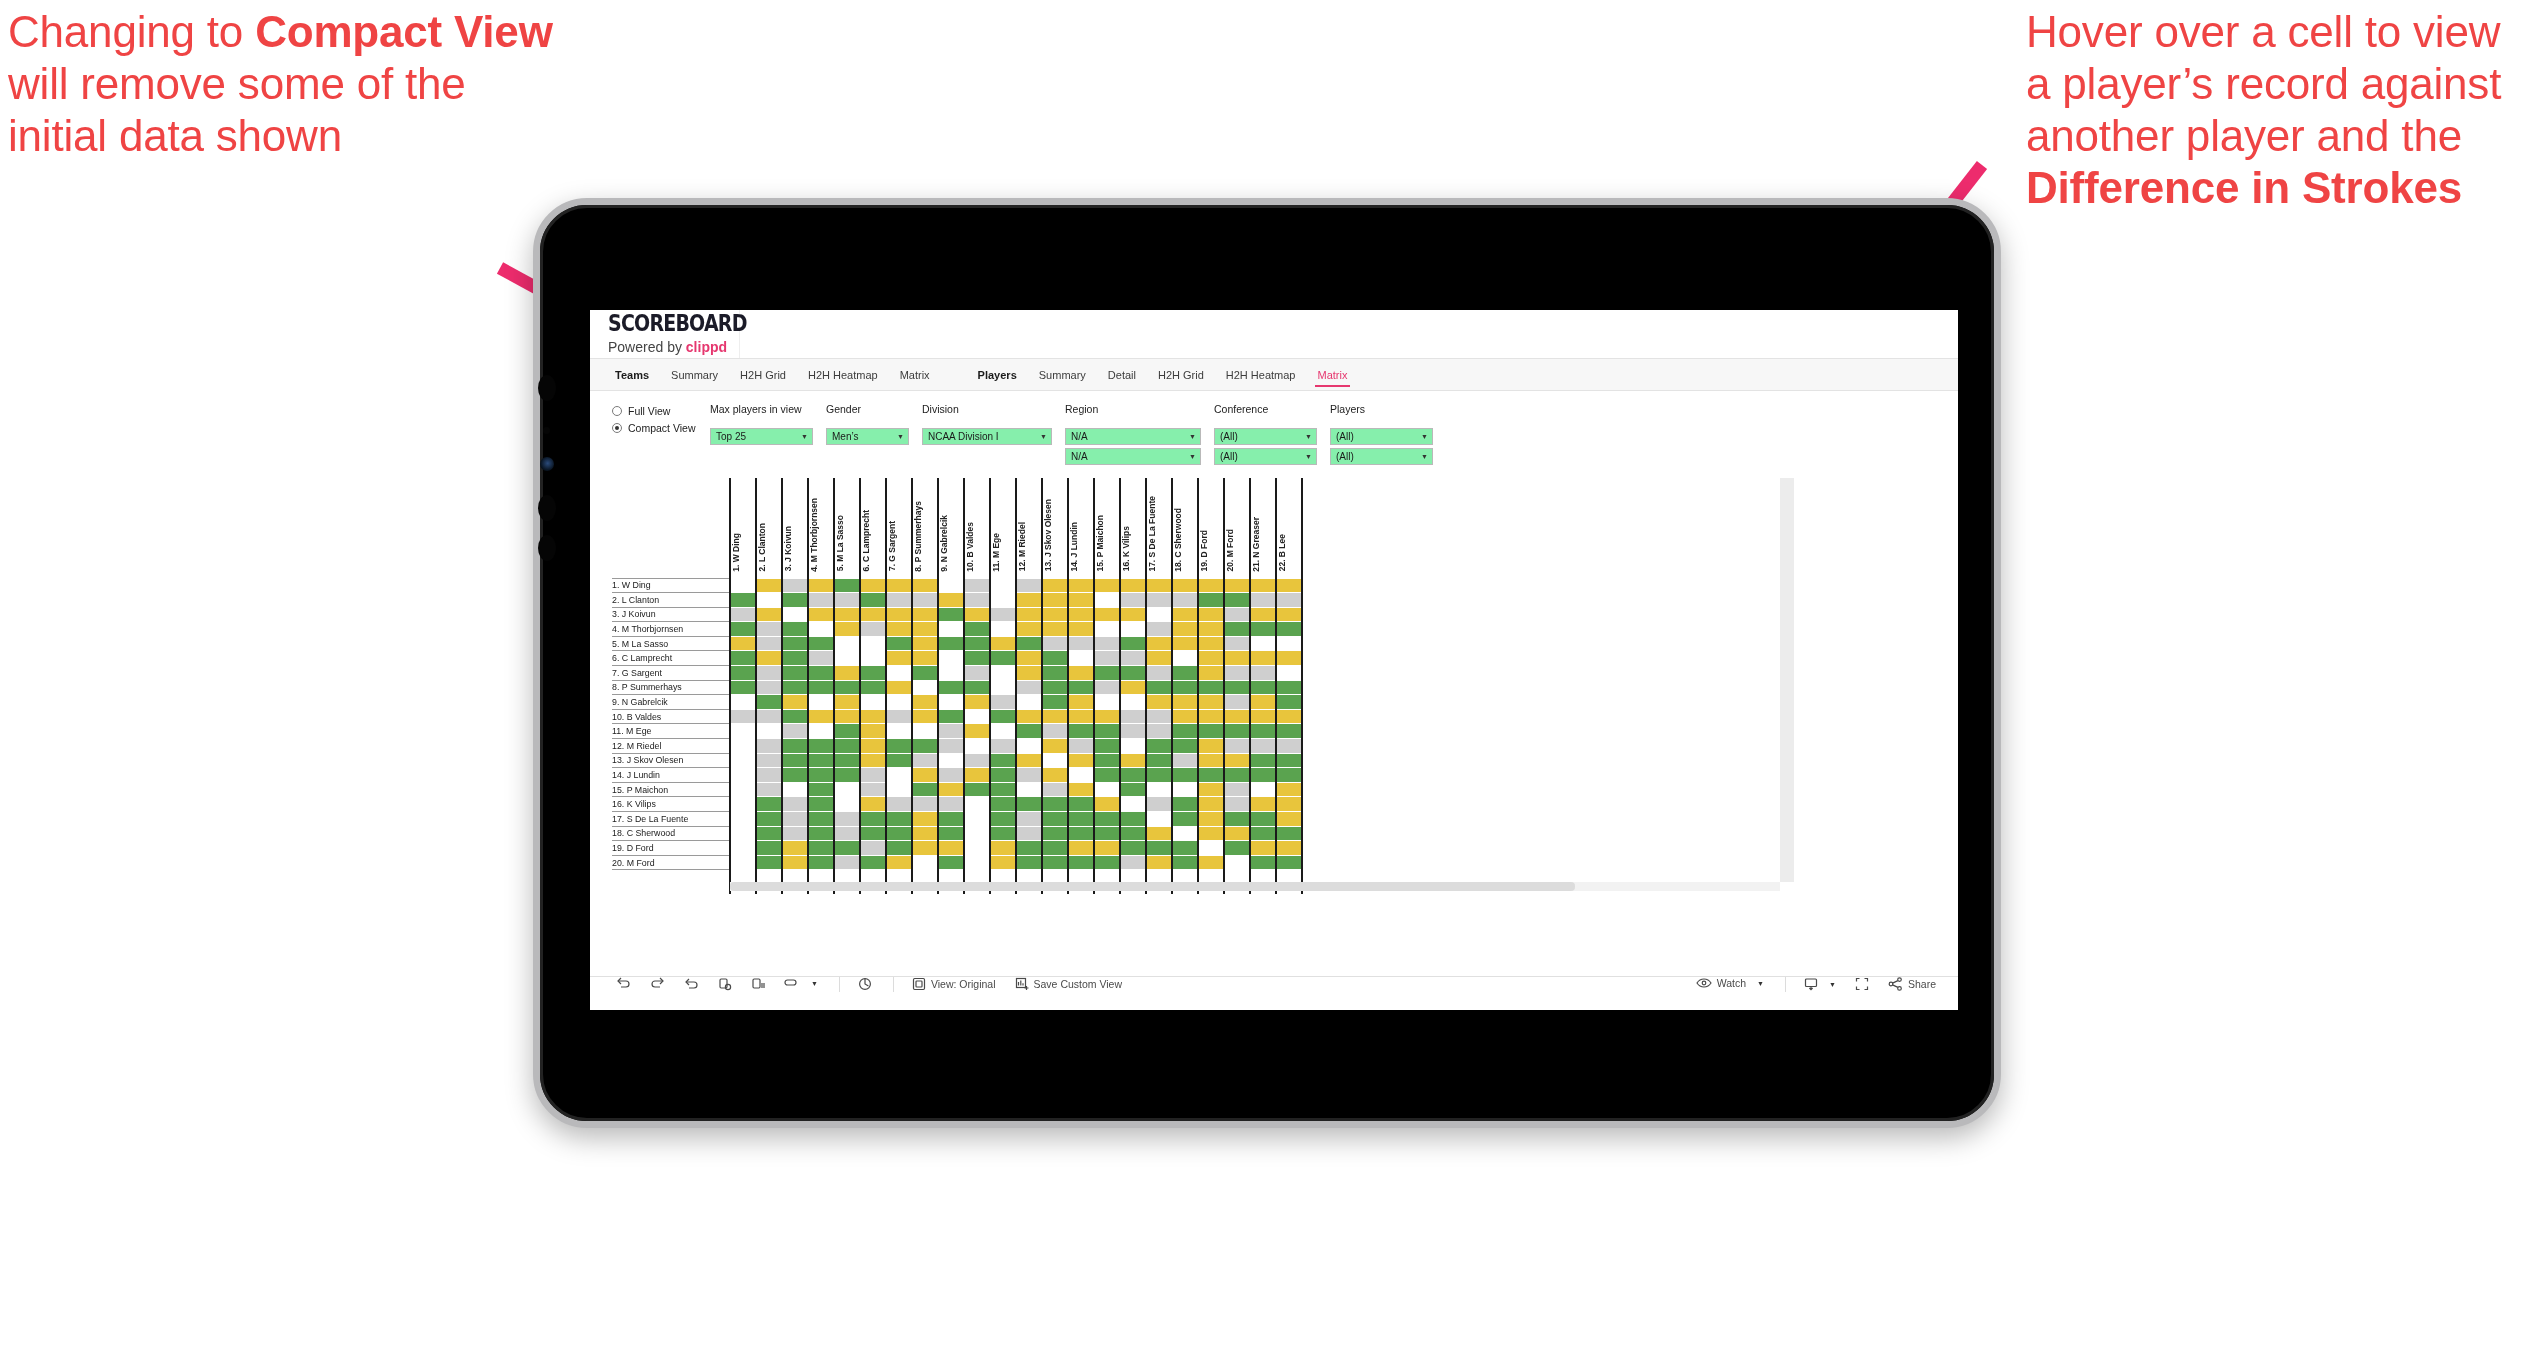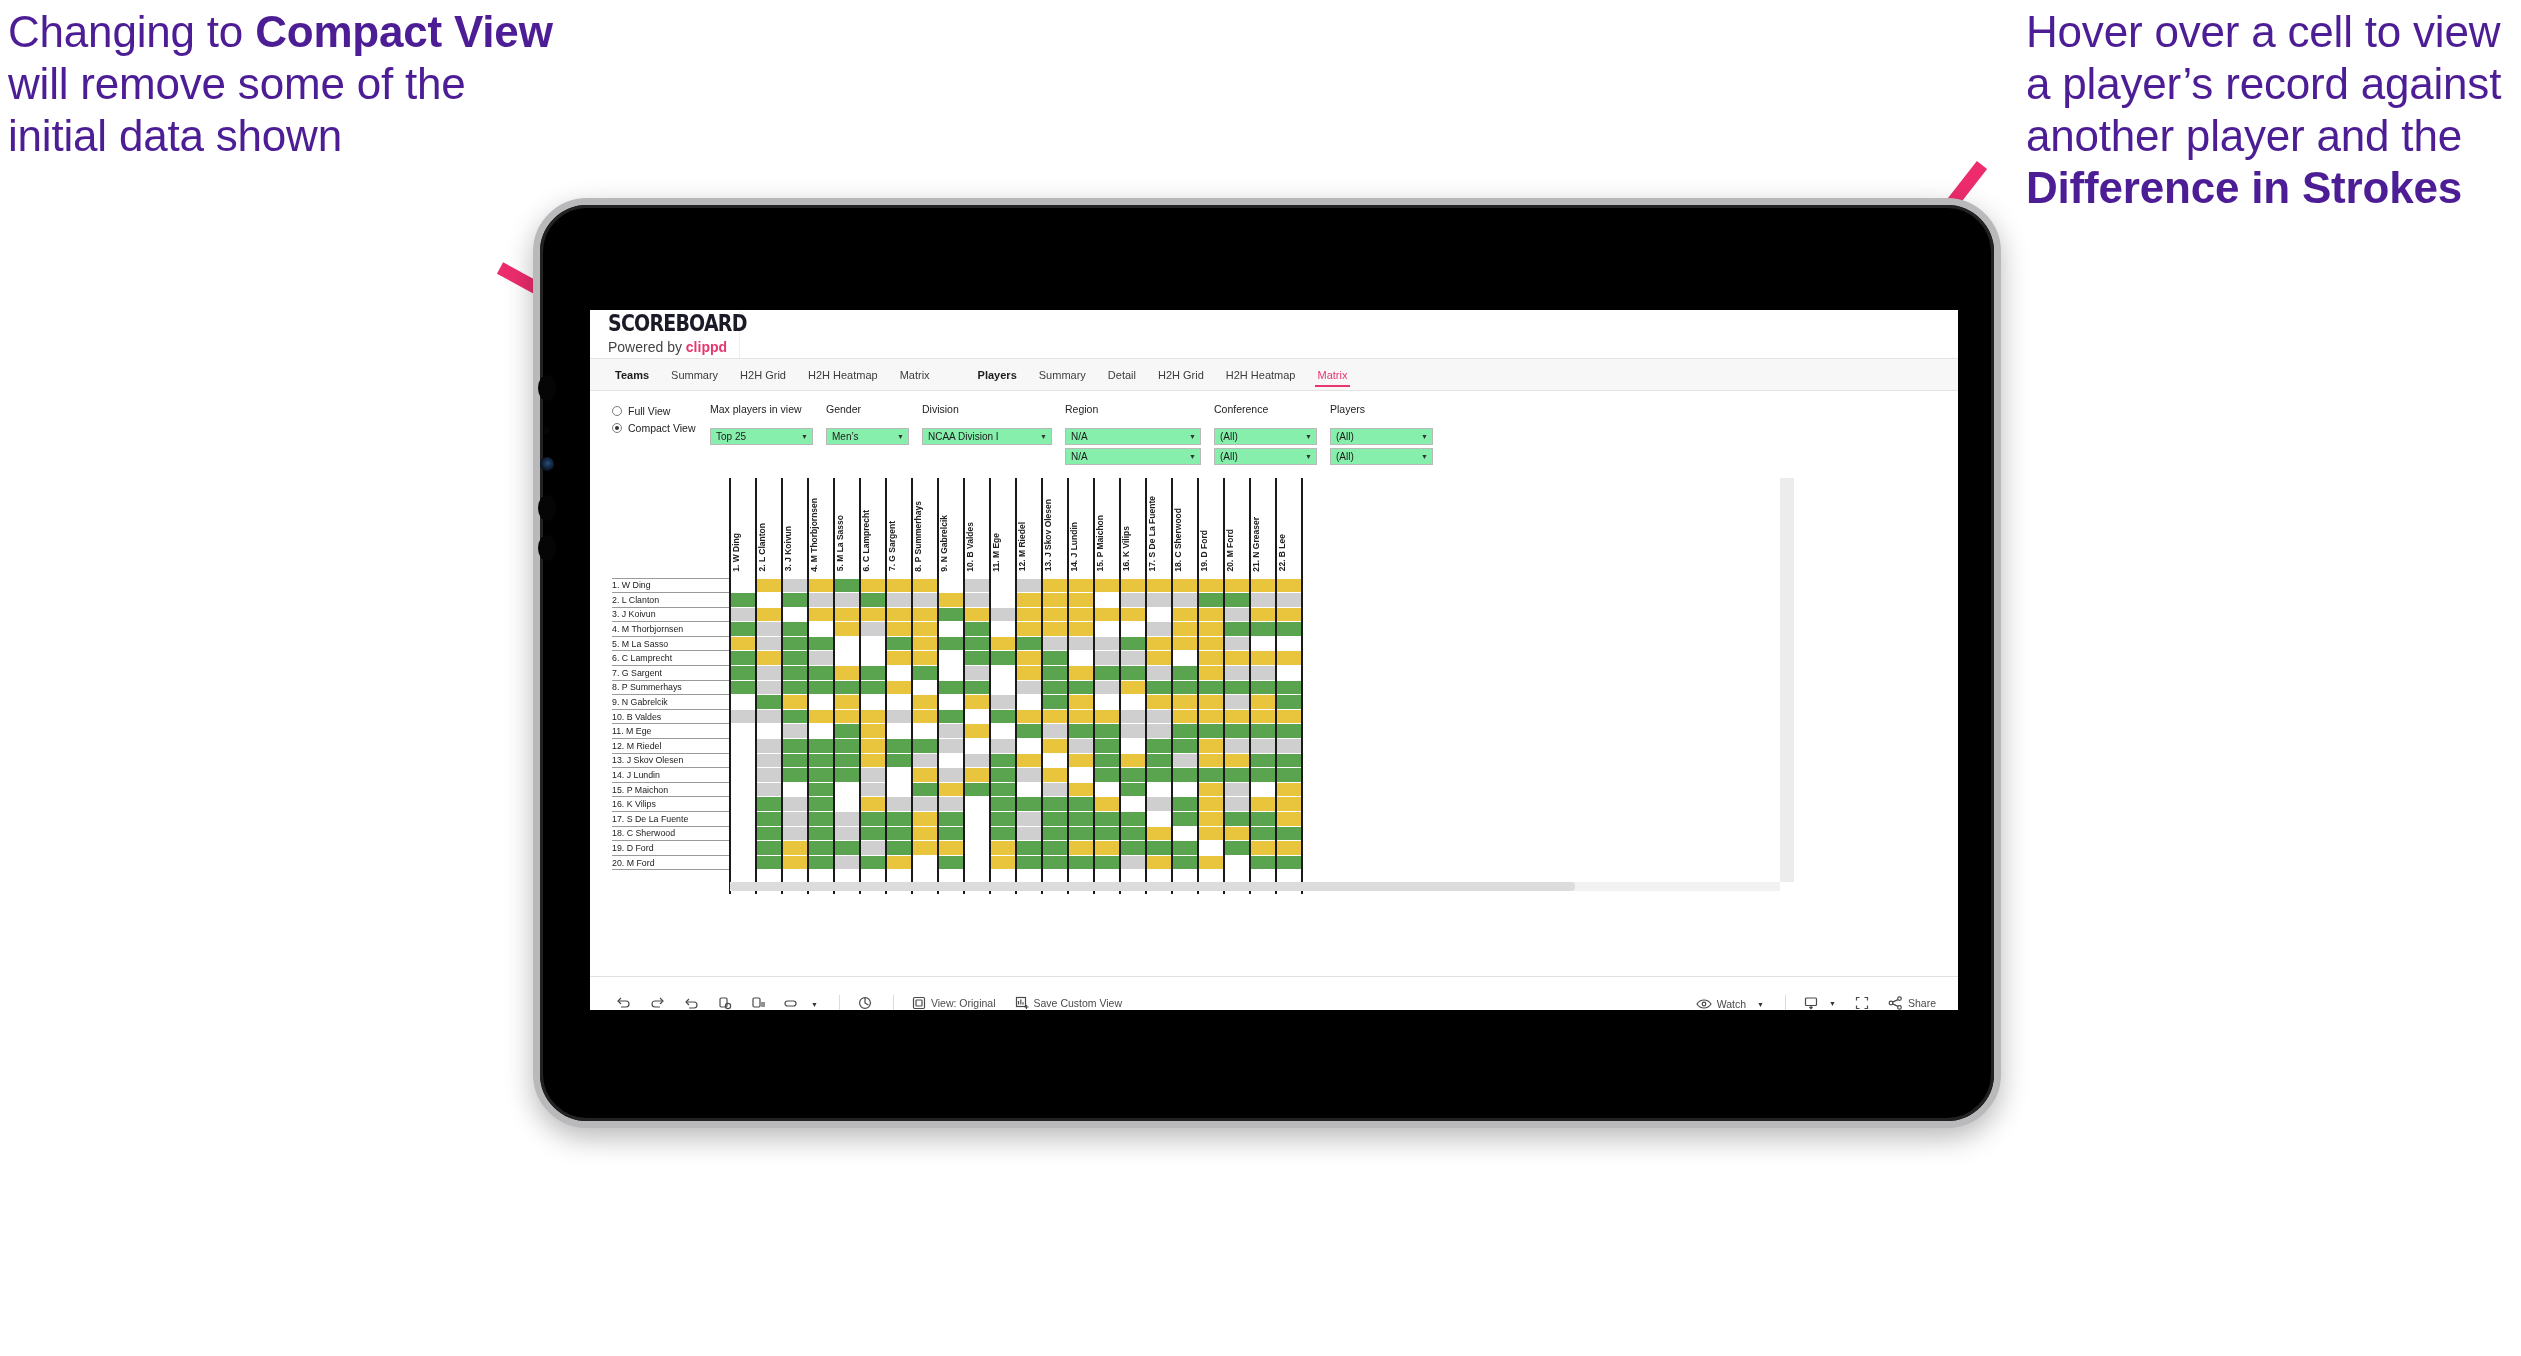--- a/index.html
+++ b/index.html
@@ -10,21 +10,21 @@
     font-family:"Liberation Sans", sans-serif;
     position:relative;
     overflow:hidden;
   }
 
   
   .annot {
     position:absolute;
     font-size:44px;
     line-height:1.18;
-    color:#4c1d95;
+    color:#ef4444;
     font-weight:400;
     letter-spacing:-0.2px;
   }
   .annot b { font-weight:700; }
   #annot-left  { left:8px;  top:6px;  width:560px; }
   #annot-right { left:2026px; top:6px; width:500px; }
 
   
   .arrow-svg { position:absolute; left:0; top:0; width:2521px; height:1356px; pointer-events:none; }
 
@@ -177,21 +177,21 @@
   }
   .tt-name { font-size:11.5px; font-weight:700; color:#1a1a1a; }
   .tt-vs { font-size:8.5px; color:#666; margin:4px 0 3px 0; }
   .tt-lbl { font-size:9px; color:#555; margin-top:13px; }
   .tt-val { font-size:12px; font-weight:700; color:#1a1a1a; margin-top:3px; letter-spacing:.5px; }
 
   
   #bottombar {
     position:absolute; left:0; bottom:0; width:1368px; height:34px;
     border-top:1px solid #e0e0e0; background:#fff;
-    display:flex; align-items:flex-end; padding-left:26px; gap:0;
+    display:flex; align-items:flex-start; padding-left:26px; gap:0;
   }
   .tb { display:flex; align-items:center; gap:5px; color:#4a4a4a;
         font-size:10.5px; margin-right:19px; cursor:pointer; white-space:nowrap; }
   .tb svg { display:block; }
   .tbdiv { width:1px; height:15px; background:#dcdcdc; margin:0 18px 0 2px; }
   .spacer { flex:1; }
 </style>
 </head>
 <body>
 

